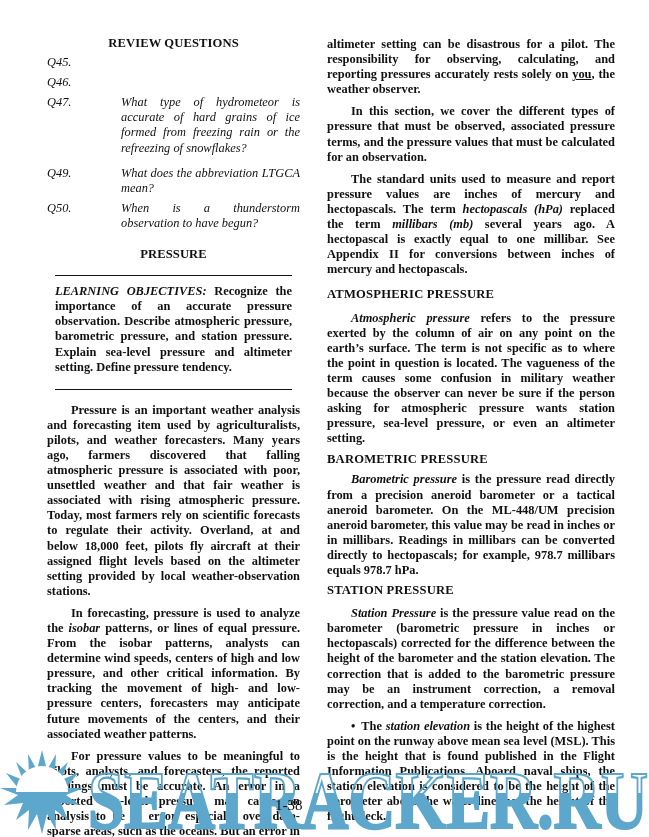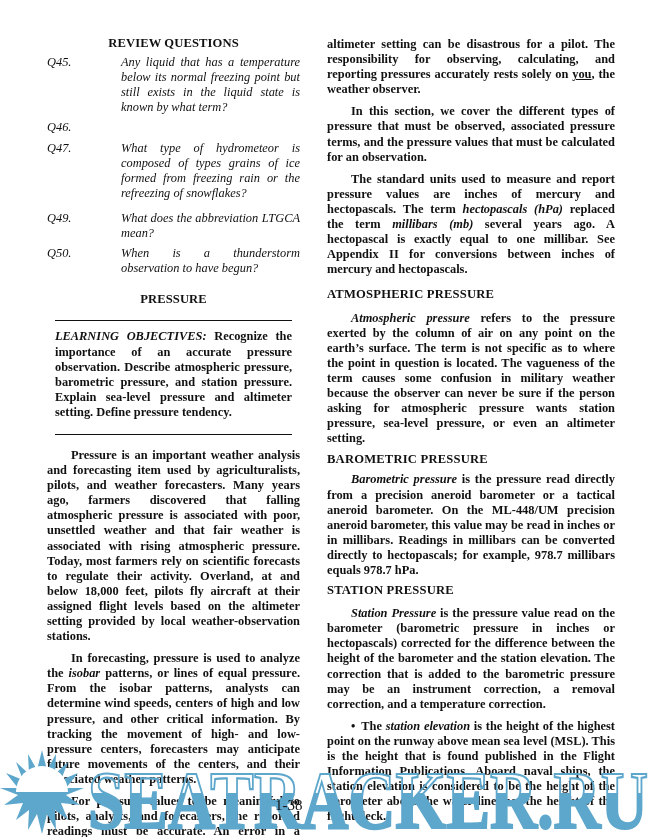--- a/index.html
+++ b/index.html
@@ -32,30 +32,29 @@
 <body>
 
 <div class="page">
 
   <div class="col col-left">
     <p class="h-center">REVIEW QUESTIONS</p>
     <div style="height:4px"></div>
 
     <div class="q">
       <span class="num">Q45.</span>
-      <span class="txt">Any liquid that has a temperature below its normal freezing point but still exists in the liquid state is known by what term?</span>
     </div>
     <div style="height:5px"></div>
     <div class="q">
       <span class="num">Q46.</span>
     </div>
     <div style="height:5px"></div>
     <div class="q">
       <span class="num">Q47.</span>
-      <span class="txt">What type of hydrometeor is composed of types grains of ice formed from freezing rain or the refreezing of snowflakes?</span>
+      <span class="txt">What type of hydrometeor is accurate of hard grains of ice formed from freezing rain or the refreezing of snowflakes?</span>
     </div>
     <div style="height:5px"></div>
     <div style="height:5px"></div>
     <div class="q">
       <span class="num">Q49.</span>
       <span class="txt">What does the abbreviation LTGCA mean?</span>
     </div>
     <div style="height:5px"></div>
     <div class="q">
       <span class="num">Q50.</span>

